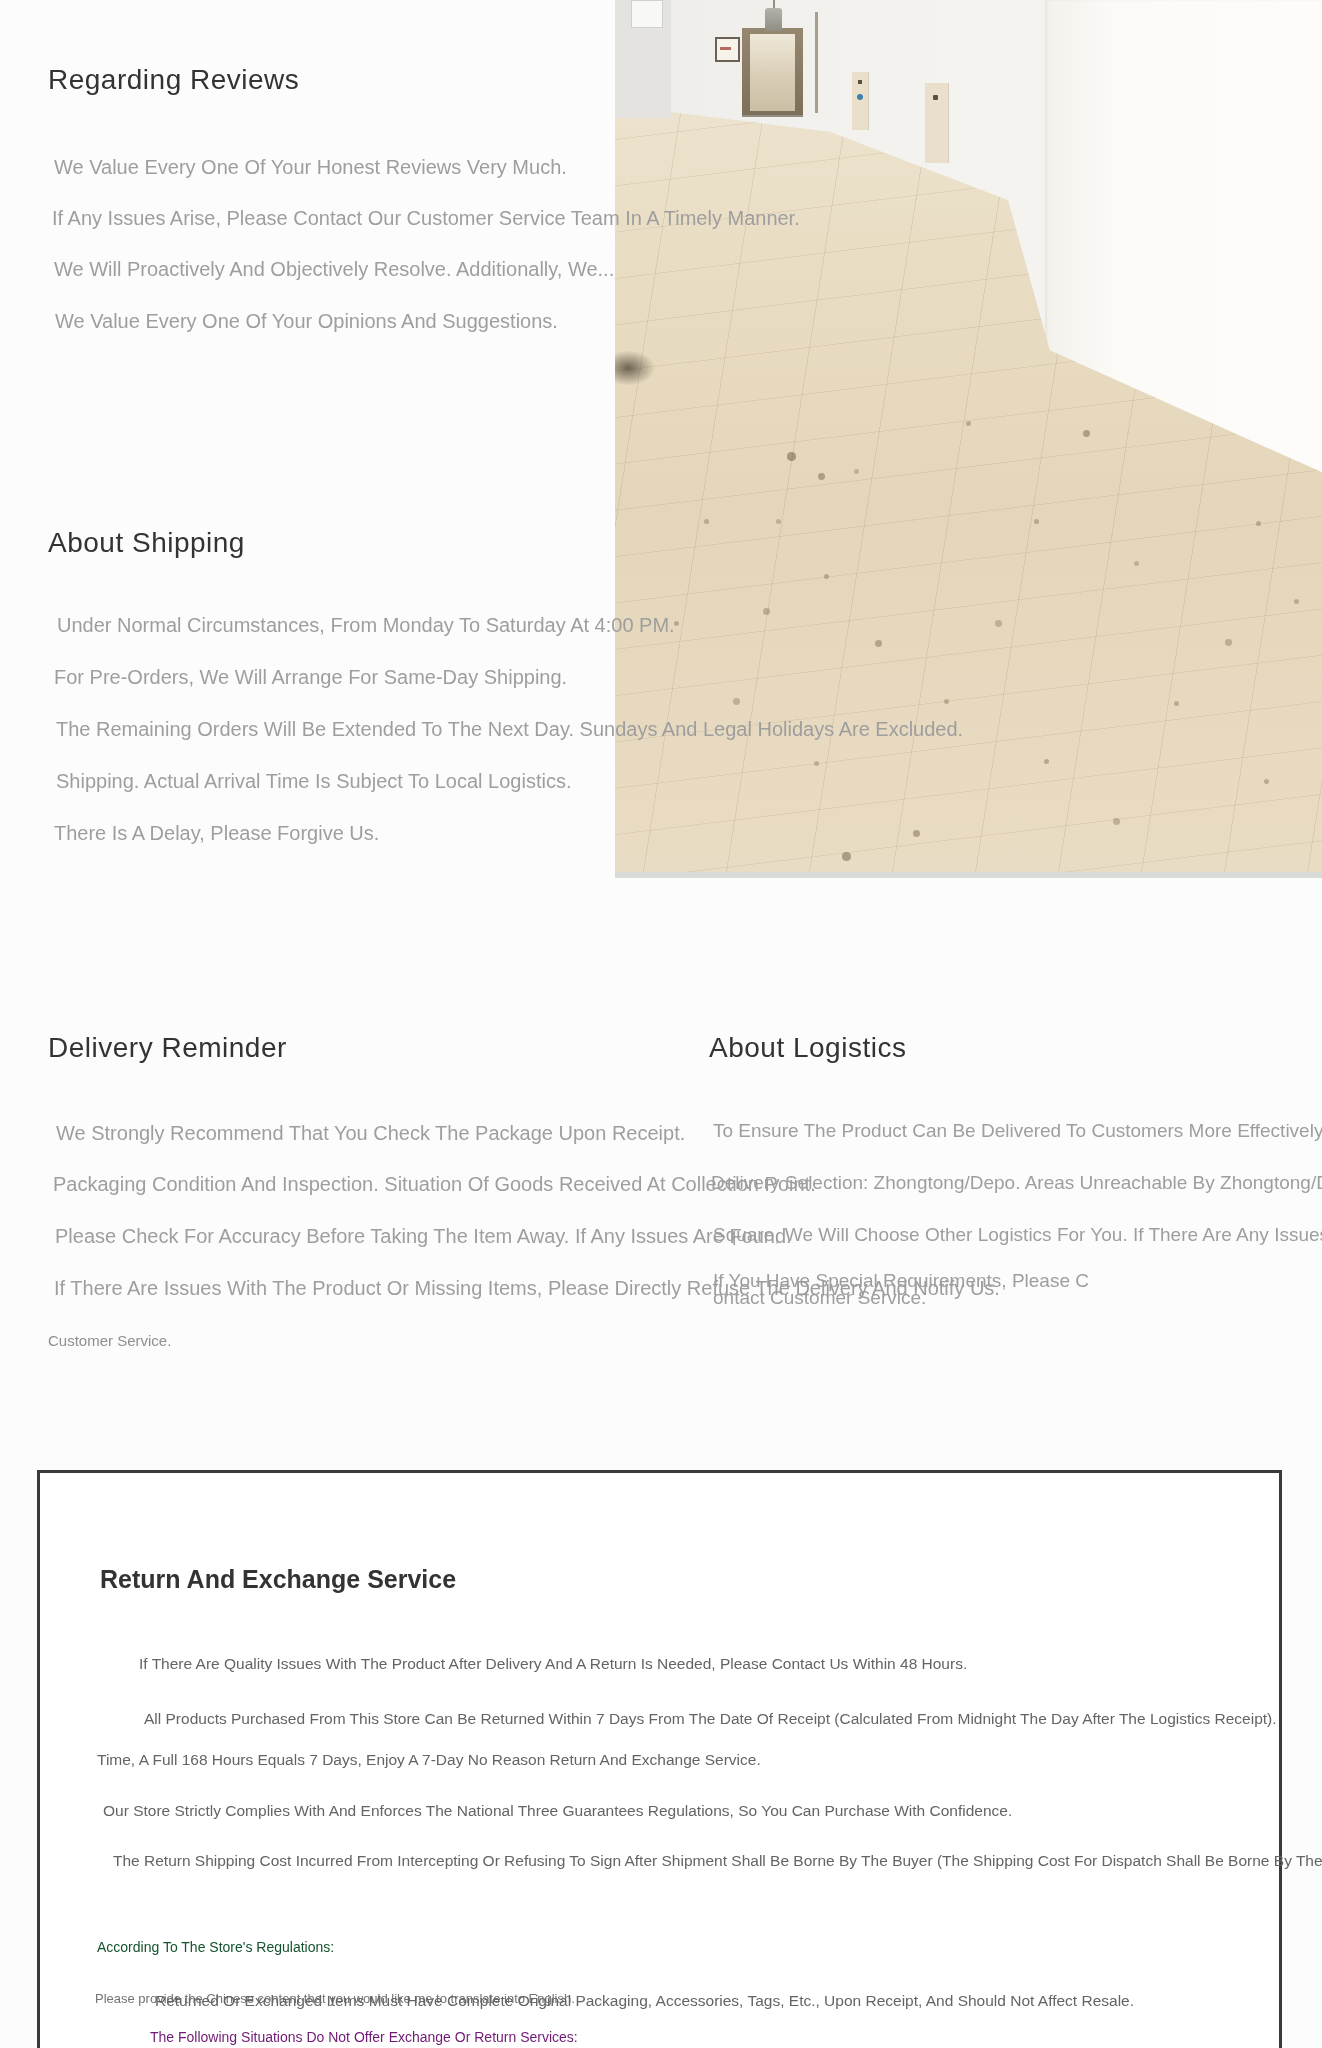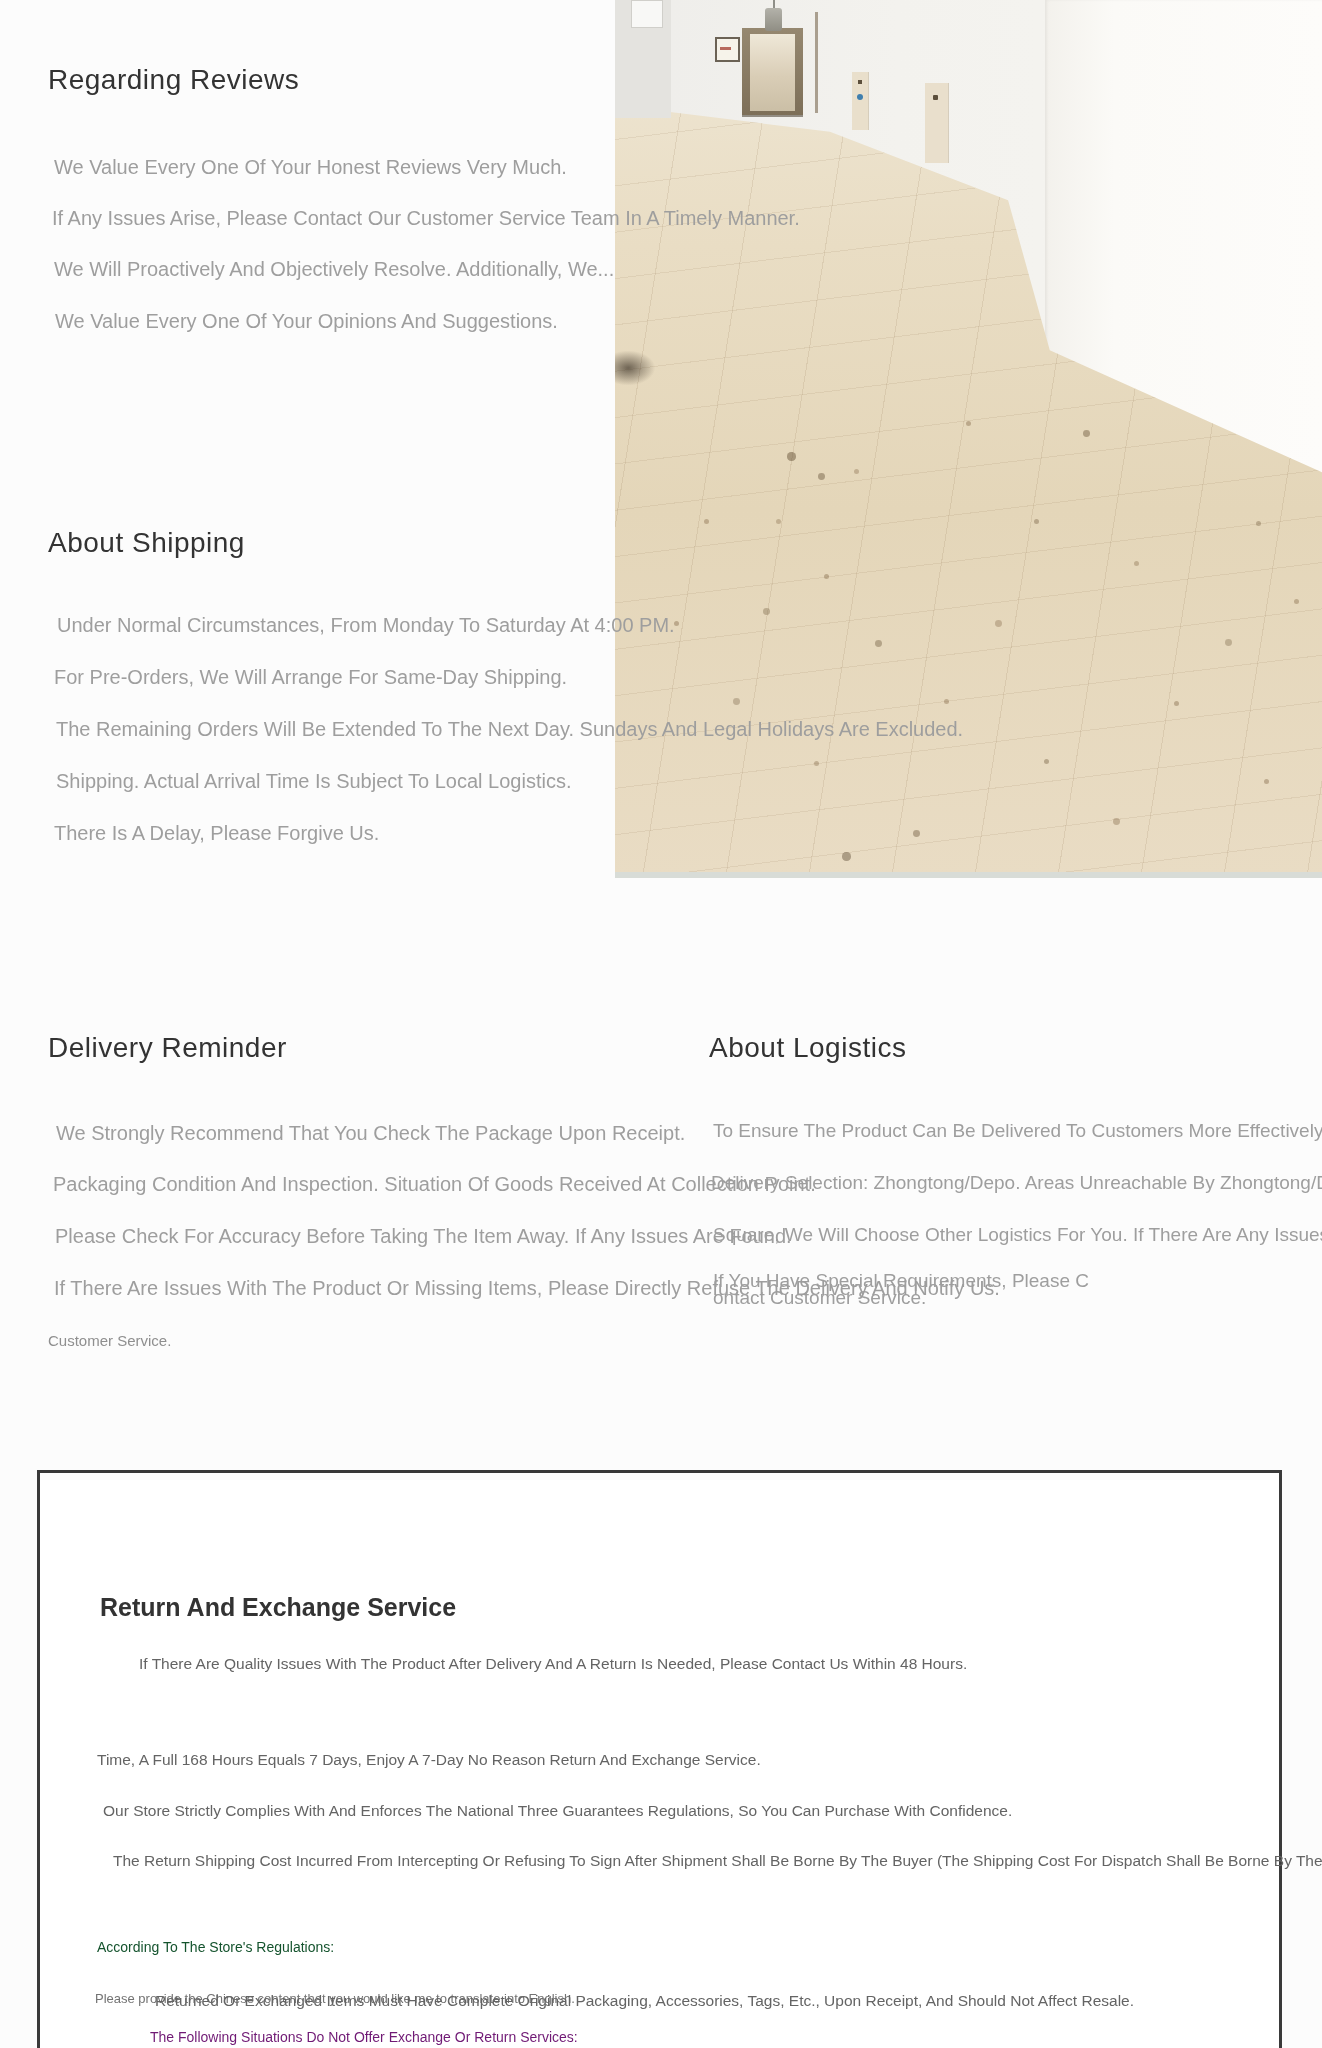--- a/index.html
+++ b/index.html
@@ -63,21 +63,21 @@
     background:#e9dfcc;border-right:1px solid rgba(0,0,0,.08);}
   .ph-post2 i{position:absolute;left:8px;top:12px;width:5px;height:5px;background:#5c4f3c;border-radius:1px;}
   .ph-art{position:absolute;left:0;top:0;width:56px;height:118px;background:#e4e3df;z-index:3;}
   .ph-art i{position:absolute;left:16px;top:0;width:30px;height:26px;background:#f8f8f6;border:1px solid #d0cfca;}
   .ph-smudge{position:absolute;left:0;top:348px;width:44px;height:40px;z-index:4;
     background:radial-gradient(ellipse at 30% 50%, rgba(60,50,38,.7), transparent 62%);}
   .ph-bottom{position:absolute;left:0;top:872px;width:707px;height:6px;background:#d8dcd7;z-index:5;}
   
   .return-box{position:absolute;left:37px;top:1470px;width:1239px;height:600px;
     border:3px solid #3a3a3a;background:#ffffff;z-index:5;}
-  .box-heading{position:absolute;white-space:nowrap;font-size:25px;font-weight:bold;color:#333;z-index:6;margin-top:28px;}
+  .box-heading{position:absolute;white-space:nowrap;font-size:25px;font-weight:bold;color:#333;z-index:6;}
   .box-line{position:absolute;white-space:nowrap;font-size:15.5px;color:#646464;z-index:6;text-align:right;}
   .box-line.sm{font-size:14px;color:#14532d;}
   .box-line.xs{font-size:13px;color:#737373;}
 </style>
 </head>
 <body>
 
 <div class="page">
 
   <div class="photo">
@@ -130,20 +130,21 @@
   <div class="sec-heading" style="left:709px;top:1032px">About Logistics</div>
   <div class="line" style="left:713px;top:1120px;font-size:19px">To Ensure The Product Can Be Delivered To Customers More Effectively, Our Store's Shipping</div>
   <div class="line" style="left:711px;top:1172px;font-size:19px">Delivery Selection: Zhongtong/Depo. Areas Unreachable By Zhongtong/Depo.</div>
   <div class="line" style="left:713px;top:1224px;font-size:19px">Square, We Will Choose Other Logistics For You. If There Are Any Issues With The Transport.</div>
   <div class="line" style="left:713px;top:1270px;font-size:19px">If You Have Special Requirements, Please C</div>
   <div class="line" style="left:713px;top:1287px;font-size:19px">ontact Customer Service.</div>
 
   <div class="return-box"></div>
   <div class="box-heading" style="left:100px;top:1565px">Return And Exchange Service</div>
   <div class="box-line" style="left:139px;top:1655px">If There Are Quality Issues With The Product After Delivery And A Return Is Needed, Please Contact Us Within 48 Hours.</div>
+  <div class="box-line" style="left:144px;top:1710px">All Products Purchased From This Store Can Be Returned Within 7 Days From The Date Of Receipt (Calculated From Midnight The Day After The Logistics Receipt).</div>
   <div class="box-line" style="left:97px;top:1751px">Time, A Full 168 Hours Equals 7 Days, Enjoy A 7-Day No Reason Return And Exchange Service.</div>
   <div class="box-line" style="left:103px;top:1802px">Our Store Strictly Complies With And Enforces The National Three Guarantees Regulations, So You Can Purchase With Confidence.</div>
   <div class="box-line" style="left:113px;top:1852px">The Return Shipping Cost Incurred From Intercepting Or Refusing To Sign After Shipment Shall Be Borne By The Buyer (The Shipping Cost For Dispatch Shall Be Borne By The Seller).</div>
   <div class="box-line sm" style="left:97px;top:1939px">According To The Store's Regulations:</div>
   <div class="box-line xs" style="left:95px;top:1991px">Please provide the Chinese content that you would like me to translate into English.</div>
   <div class="box-line" style="left:155px;top:1992px">Returned Or Exchanged Items Must Have Complete Original Packaging, Accessories, Tags, Etc., Upon Receipt, And Should Not Affect Resale.</div>
   <div class="box-line sm" style="left:150px;top:2029px;color:#701a75">The Following Situations Do Not Offer Exchange Or Return Services:</div>
 
 </div>
 

